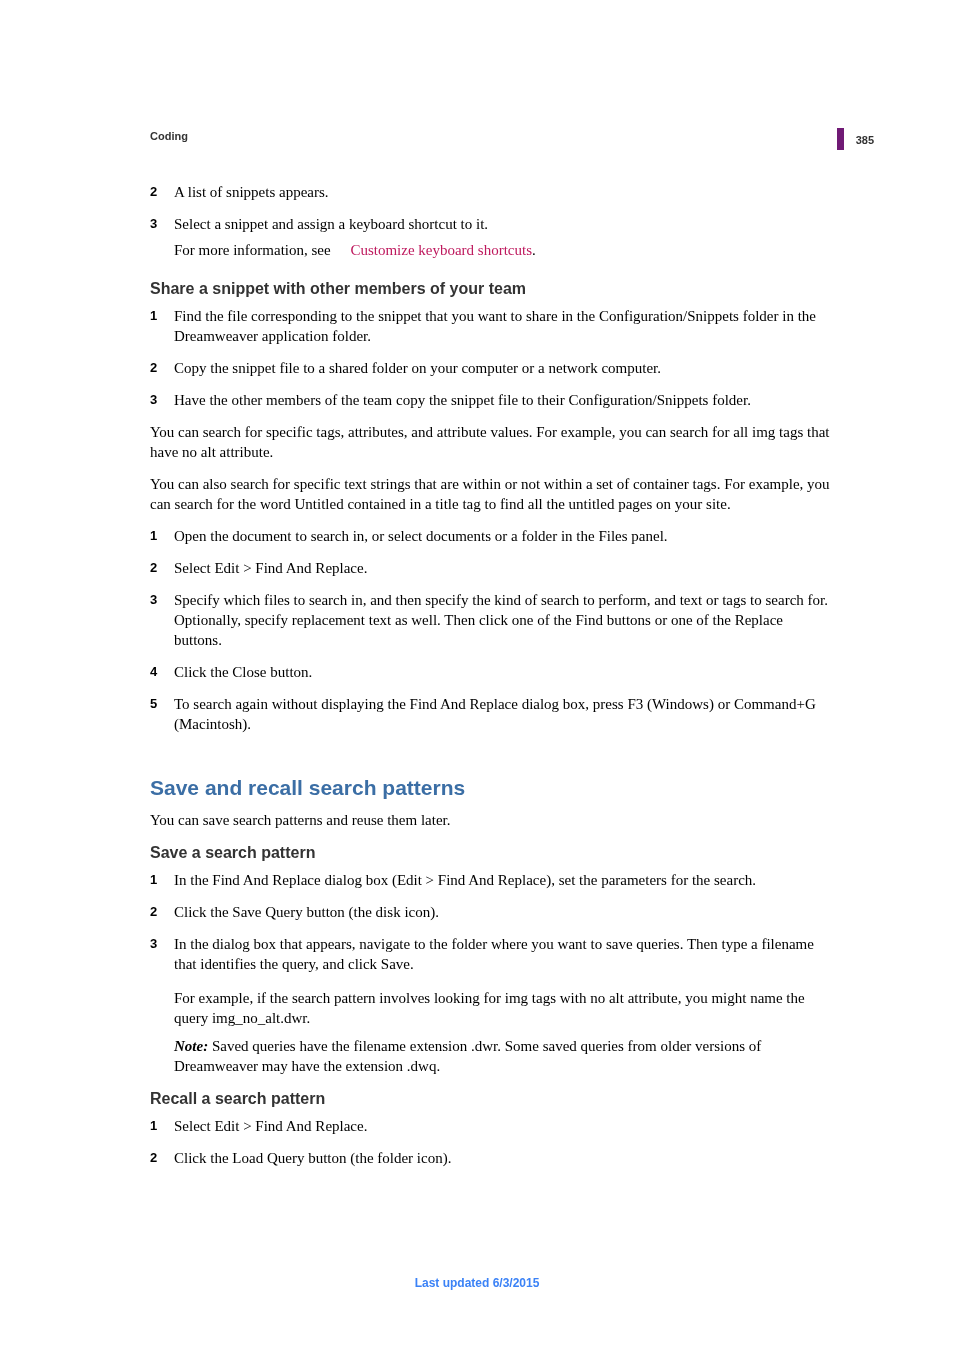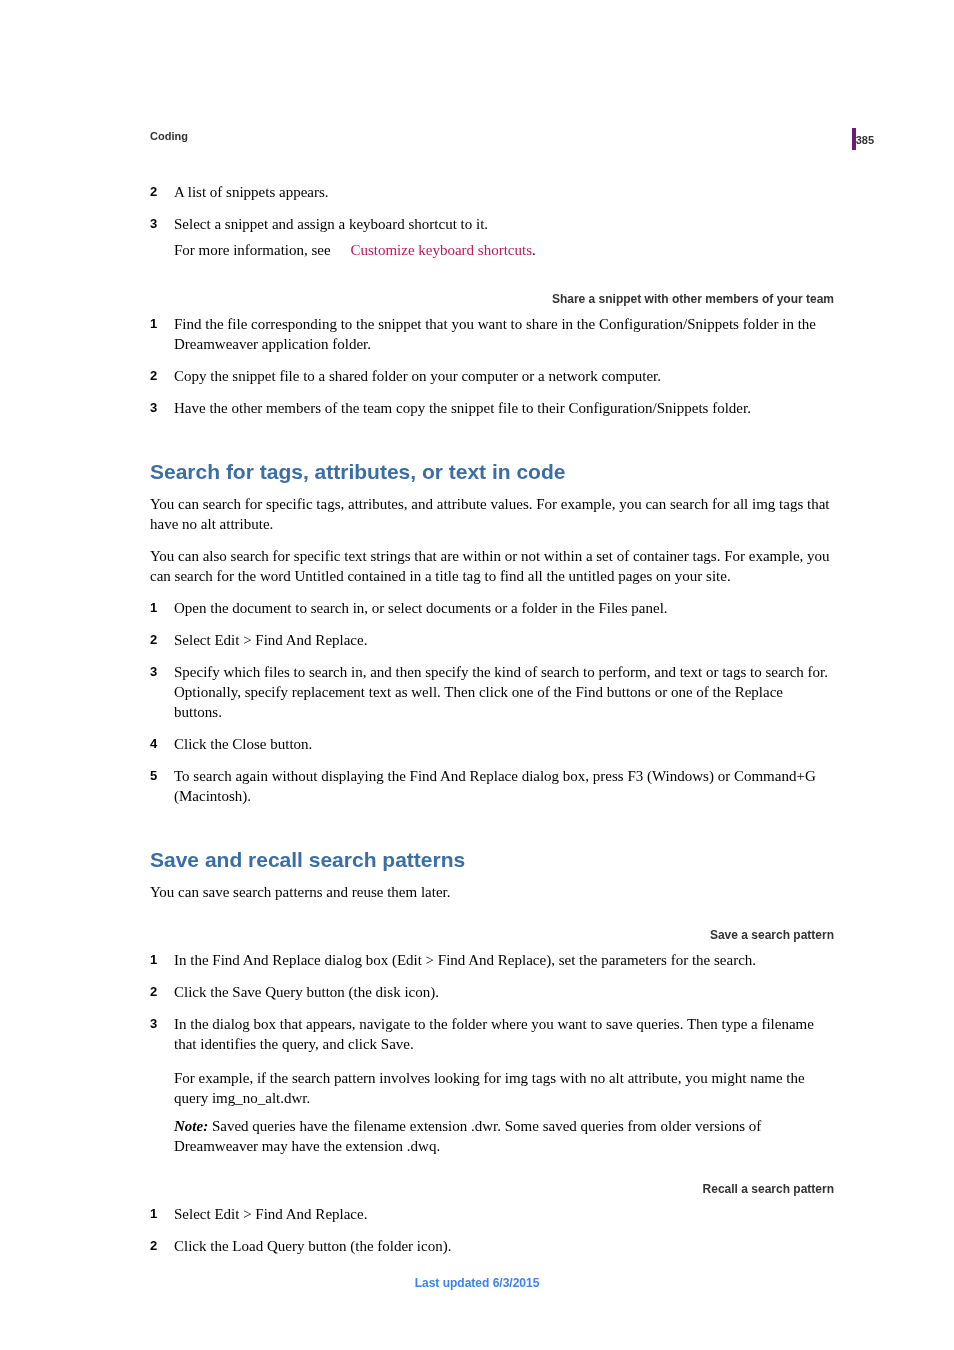--- a/index.html
+++ b/index.html
@@ -14,22 +14,22 @@
     width: 954px;
     height: 1350px;
     position: relative;
     box-sizing: border-box;
     padding: 130px 120px 0 150px;
   }
   .page-num-wrap {
     position: absolute;
     top: 128px;
     right: 80px;
-    border-left: 4px solid #701a75;
-    padding: 2px 0 2px 0;
+    border-left: 7px solid #701a75;
+    padding: 2px 0 2px 12px;
   }
   .page-num {
     font-family: "Myriad Pro", "Helvetica Neue", Arial, sans-serif;
     font-weight: 700;
     font-size: 11px;
     color: #333;
   }
   .breadcrumb {
     font-family: "Myriad Pro", "Helvetica Neue", Arial, sans-serif;
     font-weight: 700;
@@ -58,24 +58,23 @@
     margin: 0 0 6px 0;
   }
   .link {
     color: #be185d;
     text-decoration: none;
     margin-left: 16px;
   }
   .h3 {
     font-family: "Myriad Pro", "Helvetica Neue", Arial, sans-serif;
     font-weight: 700;
-    font-size: 12px;
+    font-size: 16px;
     color: #333;
-    margin: 26px 0 8px 0;
-    text-align: right;
+    margin: 14px 0 8px 0;
   }
   .h2 {
     font-family: "Myriad Pro", "Helvetica Neue", Arial, sans-serif;
     font-weight: 700;
     font-size: 21px;
     color: #3b6ea5;
     margin: 36px 0 10px 0;
   }
   .para {
     font-size: 15px;
@@ -146,21 +145,20 @@
         <p>Copy the snippet file to a shared folder on your computer or a network computer.</p>
       </div>
   </div>
   <div class="ol-item">
     <div class="ol-num">3</div>
     <div class="ol-body">
         <p>Have the other members of the team copy the snippet file to their Configuration/Snippets folder.</p>
       </div>
   </div>
 
-  <div class="h2">Search for tags, attributes, or text in code</div>
   <p class="para">You can search for specific tags, attributes, and attribute values. For example, you can search for all img tags that have no alt attribute.</p>
   <p class="para">You can also search for specific text strings that are within or not within a set of container tags. For example, you can search for the word Untitled contained in a title tag to find all the untitled pages on your site.</p>
   <div class="ol-item">
     <div class="ol-num">1</div>
     <div class="ol-body">
         <p>Open the document to search in, or select documents or a folder in the Files panel.</p>
       </div>
   </div>
   <div class="ol-item">
     <div class="ol-num">2</div>

